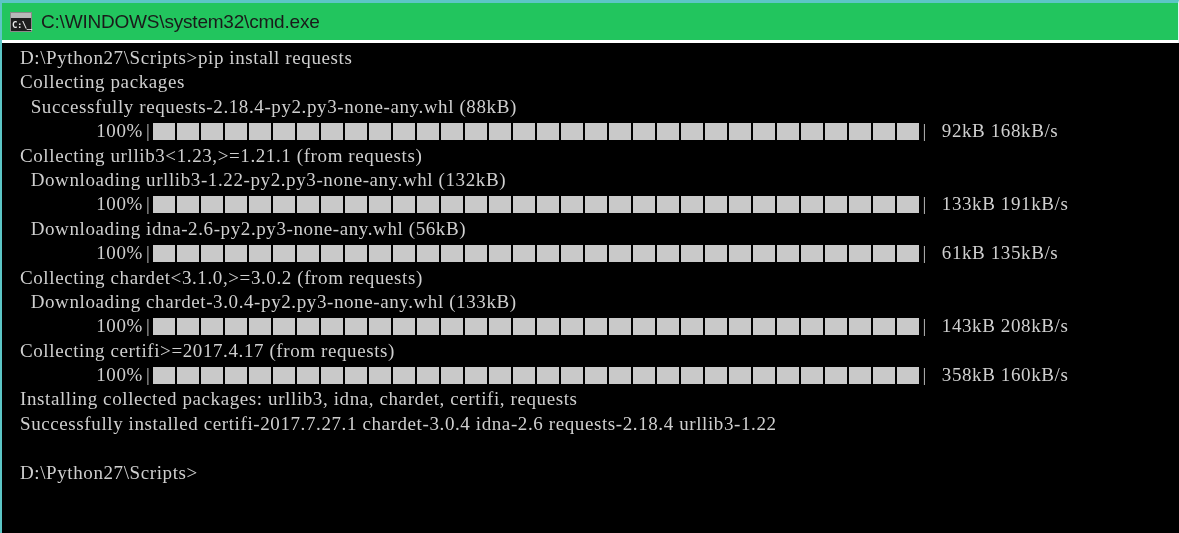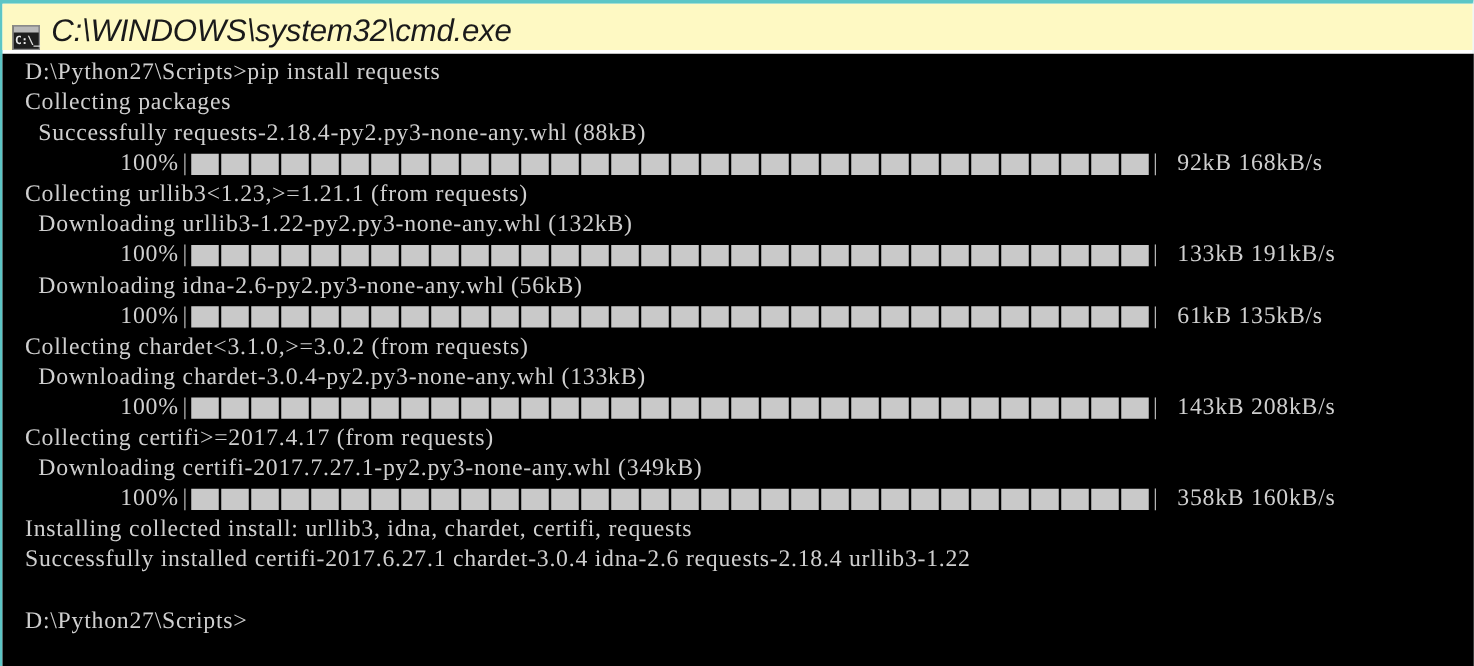--- a/index.html
+++ b/index.html
@@ -21,23 +21,23 @@
     box-sizing: border-box;
     border-top: 3px solid #5cc6c6;
     border-left: 2px solid #5cc6c6;
     border-right: 1px solid #e6f4f4;
     background: #ffffff;
   }
 
   
   .titlebar {
     height: 37px;
-    background: #fef9c3;
+    background: #22c55e;
     display: flex;
-    align-items: flex-end;
+    align-items: center;
     padding-left: 8px;
     box-sizing: border-box;
   }
 
   .cmd-icon {
     width: 22px;
     height: 20px;
     flex: 0 0 auto;
     position: relative;
     background: #1e1e1e;
@@ -61,25 +61,24 @@
     font-family: "DejaVu Sans Mono", monospace;
     font-size: 9px;
     line-height: 14px;
     letter-spacing: -0.5px;
     text-align: left;
     font-weight: bold;
   }
 
   .title-text {
     font-family: "Liberation Sans", sans-serif;
-    font-size: 25px;
+    font-size: 19px;
     color: #1a1a1a;
     letter-spacing: -0.2px;
     white-space: nowrap;
-    font-style: italic;
   }
 
   
   .console {
     position: absolute;
     left: 0;
     top: 40px;
     width: 1178px;
     height: 493px;
     background: #000000;
@@ -160,21 +159,20 @@
       <div class="prog-line"><span class="prog-pct">100%</span><span class="prog-delim">|</span><span class="prog-bar"><i></i><i></i><i></i><i></i><i></i><i></i><i></i><i></i><i></i><i></i><i></i><i></i><i></i><i></i><i></i><i></i><i></i><i></i><i></i><i></i><i></i><i></i><i></i><i></i><i></i><i></i><i></i><i></i><i></i><i></i><i></i><i></i></span><span class="prog-delim">|</span><span class="prog-tail">92kB 168kB/s</span></div>
       <div class="line">Collecting urllib3&lt;1.23,&gt;=1.21.1 (from requests)</div>
       <div class="line">  Downloading urllib3-1.22-py2.py3-none-any.whl (132kB)</div>
       <div class="prog-line"><span class="prog-pct">100%</span><span class="prog-delim">|</span><span class="prog-bar"><i></i><i></i><i></i><i></i><i></i><i></i><i></i><i></i><i></i><i></i><i></i><i></i><i></i><i></i><i></i><i></i><i></i><i></i><i></i><i></i><i></i><i></i><i></i><i></i><i></i><i></i><i></i><i></i><i></i><i></i><i></i><i></i></span><span class="prog-delim">|</span><span class="prog-tail">133kB 191kB/s</span></div>
       <div class="line">  Downloading idna-2.6-py2.py3-none-any.whl (56kB)</div>
       <div class="prog-line"><span class="prog-pct">100%</span><span class="prog-delim">|</span><span class="prog-bar"><i></i><i></i><i></i><i></i><i></i><i></i><i></i><i></i><i></i><i></i><i></i><i></i><i></i><i></i><i></i><i></i><i></i><i></i><i></i><i></i><i></i><i></i><i></i><i></i><i></i><i></i><i></i><i></i><i></i><i></i><i></i><i></i></span><span class="prog-delim">|</span><span class="prog-tail">61kB 135kB/s</span></div>
       <div class="line">Collecting chardet&lt;3.1.0,&gt;=3.0.2 (from requests)</div>
       <div class="line">  Downloading chardet-3.0.4-py2.py3-none-any.whl (133kB)</div>
       <div class="prog-line"><span class="prog-pct">100%</span><span class="prog-delim">|</span><span class="prog-bar"><i></i><i></i><i></i><i></i><i></i><i></i><i></i><i></i><i></i><i></i><i></i><i></i><i></i><i></i><i></i><i></i><i></i><i></i><i></i><i></i><i></i><i></i><i></i><i></i><i></i><i></i><i></i><i></i><i></i><i></i><i></i><i></i></span><span class="prog-delim">|</span><span class="prog-tail">143kB 208kB/s</span></div>
       <div class="line">Collecting certifi&gt;=2017.4.17 (from requests)</div>
-      <div class="line">  Downloading certifi-2017.7.27.1-py2.py3-none-any.whl (349kB)</div>
       <div class="prog-line"><span class="prog-pct">100%</span><span class="prog-delim">|</span><span class="prog-bar"><i></i><i></i><i></i><i></i><i></i><i></i><i></i><i></i><i></i><i></i><i></i><i></i><i></i><i></i><i></i><i></i><i></i><i></i><i></i><i></i><i></i><i></i><i></i><i></i><i></i><i></i><i></i><i></i><i></i><i></i><i></i><i></i></span><span class="prog-delim">|</span><span class="prog-tail">358kB 160kB/s</span></div>
-      <div class="line">Installing collected install: urllib3, idna, chardet, certifi, requests</div>
-      <div class="line">Successfully installed certifi-2017.6.27.1 chardet-3.0.4 idna-2.6 requests-2.18.4 urllib3-1.22</div>
+      <div class="line">Installing collected packages: urllib3, idna, chardet, certifi, requests</div>
+      <div class="line">Successfully installed certifi-2017.7.27.1 chardet-3.0.4 idna-2.6 requests-2.18.4 urllib3-1.22</div>
       <div class="line blank"> </div>
       <div class="line">D:\Python27\Scripts&gt;</div>
     </div>
 
 </div>
 
 </body></html>

